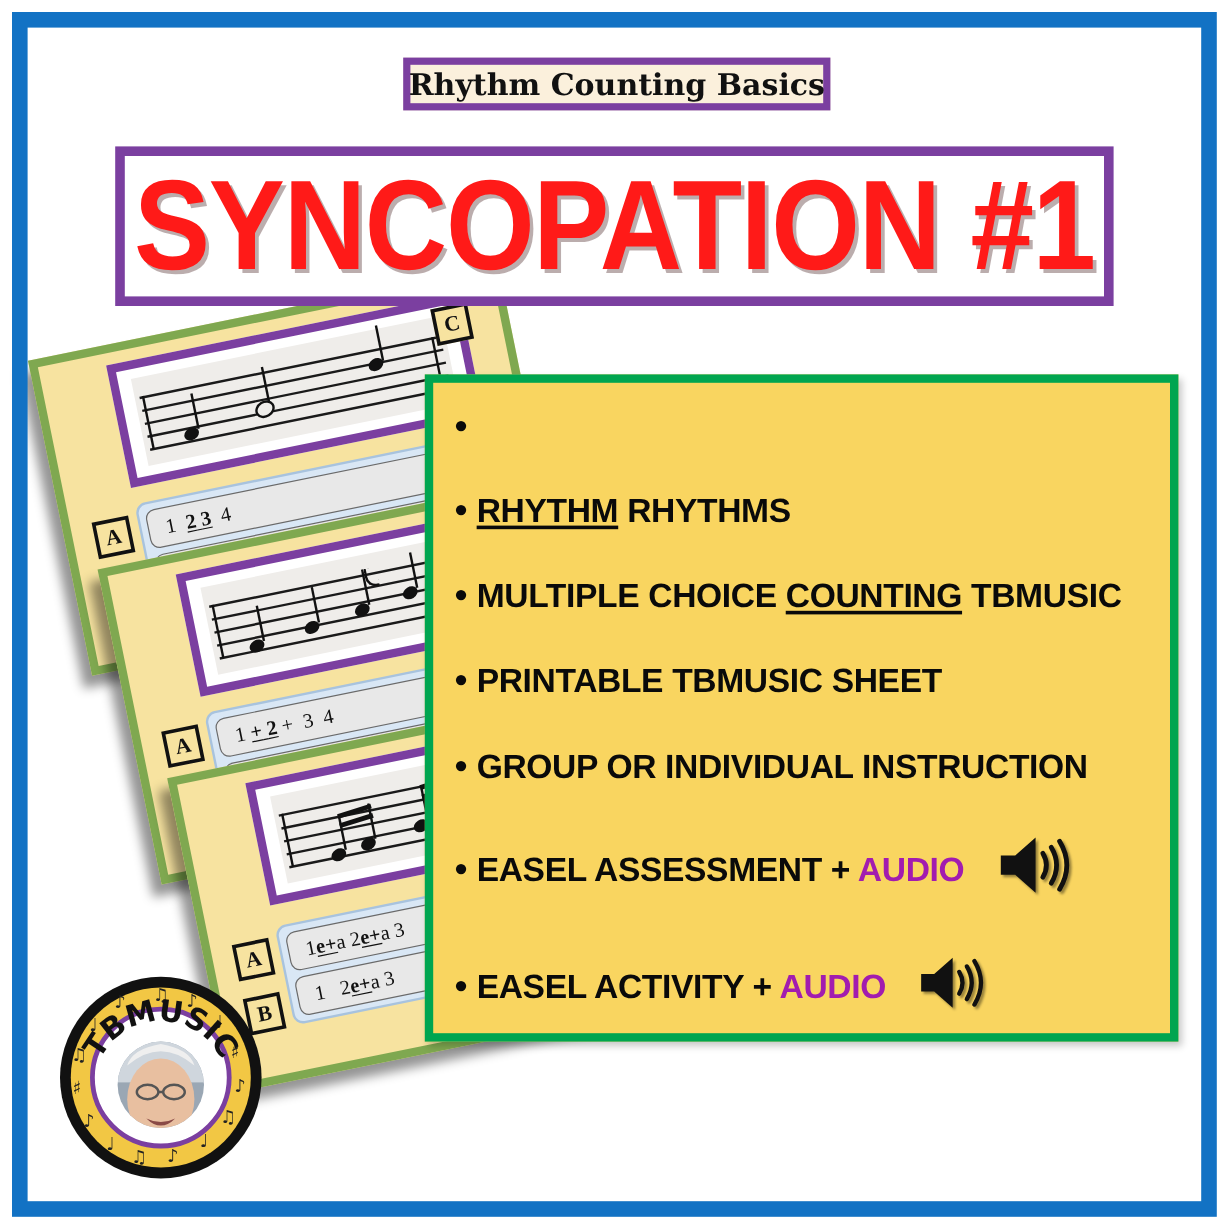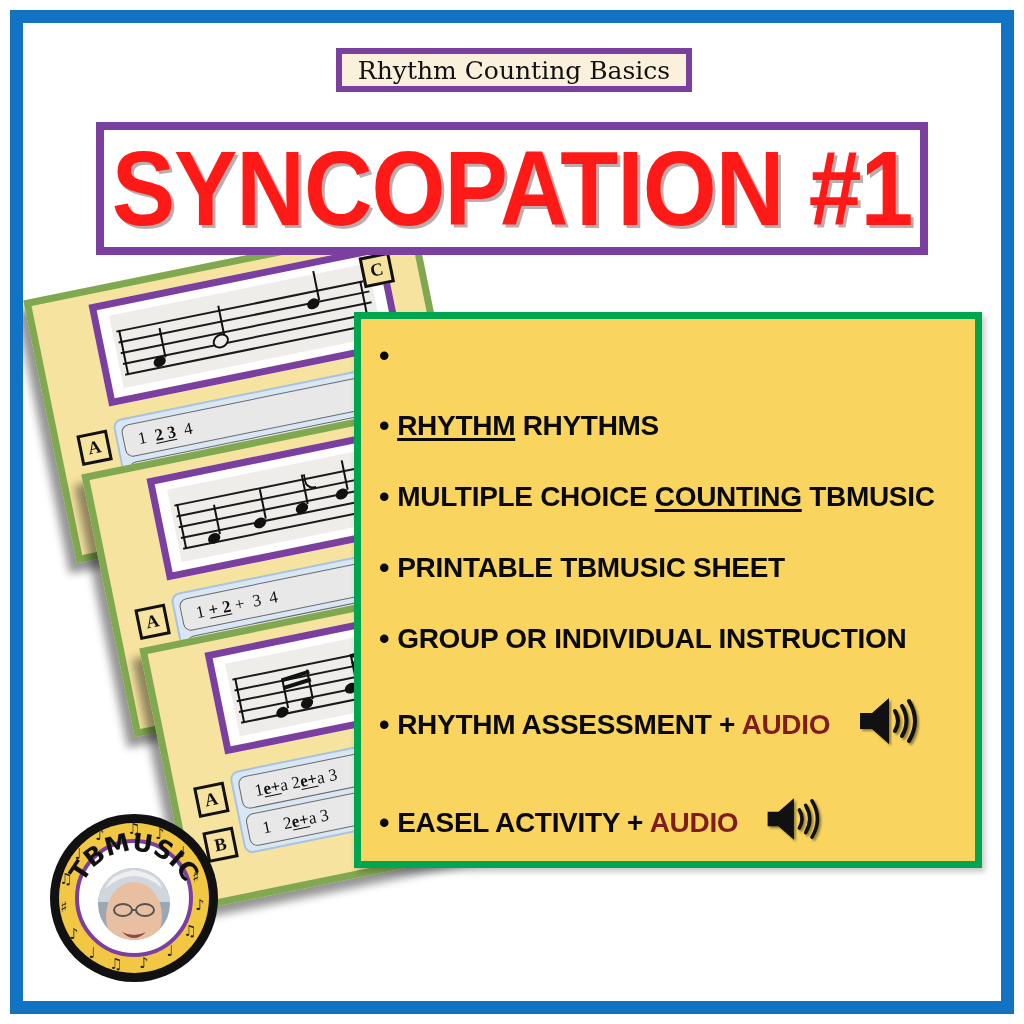--- a/index.html
+++ b/index.html
@@ -36,21 +36,21 @@
     width: 356px; height: 44px;
     box-sizing: border-box;
     border: 6px solid #7B3FA0;
     background: #FBF0DC;
     display: flex;
     align-items: center;
     justify-content: center;
   }
   .header-banner .htext {
     font-family: "DejaVu Serif", serif;
-    font-weight: normal;
+    font-weight: bold;
     font-size: 25px;
     color: #111111;
     letter-spacing: 0px;
     white-space: nowrap;
   }
 
   
   .title-box {
     position: absolute;
     left: 96px; top: 122px;
@@ -210,21 +210,21 @@
     color: #0a0a0a;
     white-space: nowrap;
     letter-spacing: -0.3px;
   }
   .feature-item .dot {
     font-size: 30px;
     line-height: 1;
     margin-right: 8px;
   }
   .feature-item .ftext u { text-decoration: underline; text-underline-offset: 3px; text-decoration-thickness: 2.5px; }
-  .feature-item .ftext .red { color: #7f1d1d; }
+  .feature-item .ftext .red { color: #a21caf; }
 
   .spk {
     display: inline-block;
     margin-left: 26px;
     flex: 0 0 auto;
     filter: drop-shadow(2px 2px 1px rgba(0,0,0,0.4));
   }
 
   
   .logo {
@@ -355,21 +355,21 @@
         <span class="ftext">PRINTABLE TBMUSIC SHEET</span>
       </li>
 
       <li class="feature-item">
         <span class="dot">•</span>
         <span class="ftext">GROUP OR INDIVIDUAL INSTRUCTION</span>
       </li>
 
       <li class="feature-item">
         <span class="dot">•</span>
-        <span class="ftext"><span>RHYTHM ASSESSMENT + </span><span class="red">AUDIO</span></span>
+        <span class="ftext"><span>EASEL ASSESSMENT + </span><span class="red">AUDIO</span></span>
         <span class="spk">
           <svg width="64" height="54" viewBox="0 0 64 54">
             <path d="M4 19 H16 L33 4 V50 L16 35 H4 Z" fill="#111111"></path>
             <path d="M39 17 Q45 27 39 37" stroke="#111111" stroke-width="4" fill="none" stroke-linecap="round"></path>
             <path d="M46 12 Q55 27 46 42" stroke="#111111" stroke-width="4" fill="none" stroke-linecap="round"></path>
             <path d="M53 7 Q65 27 53 47" stroke="#111111" stroke-width="4" fill="none" stroke-linecap="round"></path>
           </svg>
         </span>
       </li>
 

